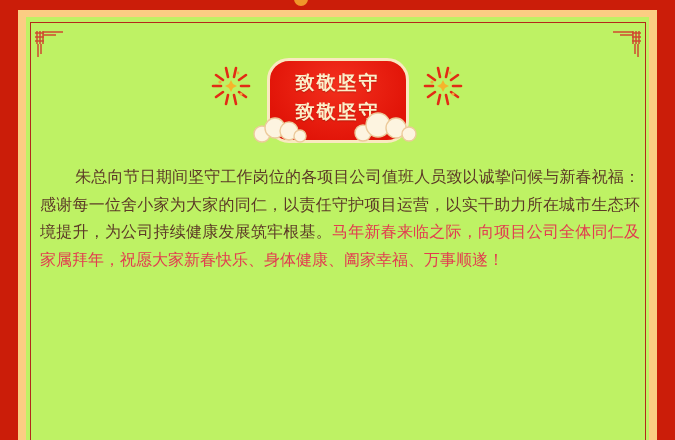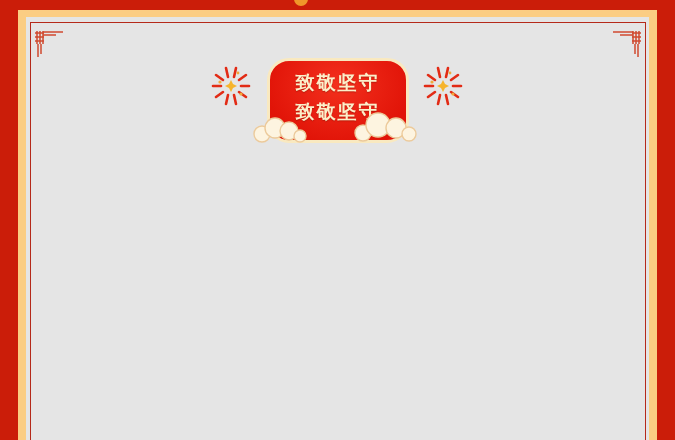--- a/index.html
+++ b/index.html
@@ -7,21 +7,21 @@
     width:675px;height:440px;overflow:hidden;position:relative;
     background:#cb1d09;
     font-family:"Liberation Sans", sans-serif;
   }
   .gold-frame{
     position:absolute;left:18px;right:18px;top:10px;bottom:0;
     background:#fbcd83;
   }
   .paper{
     position:absolute;left:8px;right:8px;top:7px;bottom:0;
-    background:#e5e5e5;
+    background:#bef264;
     text-decoration:underline;
   }
   .inner-line{
     position:absolute;left:4px;right:3px;top:5px;bottom:-3px;
     border:1.5px solid #b5291a;border-bottom:none;
     pointer-events:none;
   }
   .ornament-dot{
     position:absolute;left:294px;top:-8px;width:14px;height:14px;
     border-radius:50%;background:#f0962a;
@@ -134,17 +134,18 @@
     <svg class="cloud right" width="68" height="34" viewBox="0 0 68 34">
       <g fill="#fdf4e0" stroke="#ecca9b" stroke-width="1.4">
         <circle cx="13" cy="23" r="8"></circle>
           <circle cx="28" cy="15" r="12"></circle>
         <circle cx="46" cy="18" r="10"></circle>
           <circle cx="59" cy="24" r="7"></circle>
       </g>
     </svg>
 
     <div class="article">
+      <p><span>朱总向节日期间坚守工作岗位的各项目公司值班人员致以诚挚问候与新春祝福：感谢每一位舍小家为大家的同仁，以责任守护项目运营，以实干助力所在城市生态环境提升，为公司持续健康发展筑牢根基。</span><span class="hl">马年新春来临之际，向项目公司全体同仁及家属拜年，祝愿大家新春快乐、身体健康、阖家幸福、万事顺遂！</span></p>
     </div>
   </div>
 </div>
 
 <div class="ornament-dot"></div>
 
 </body></html>

